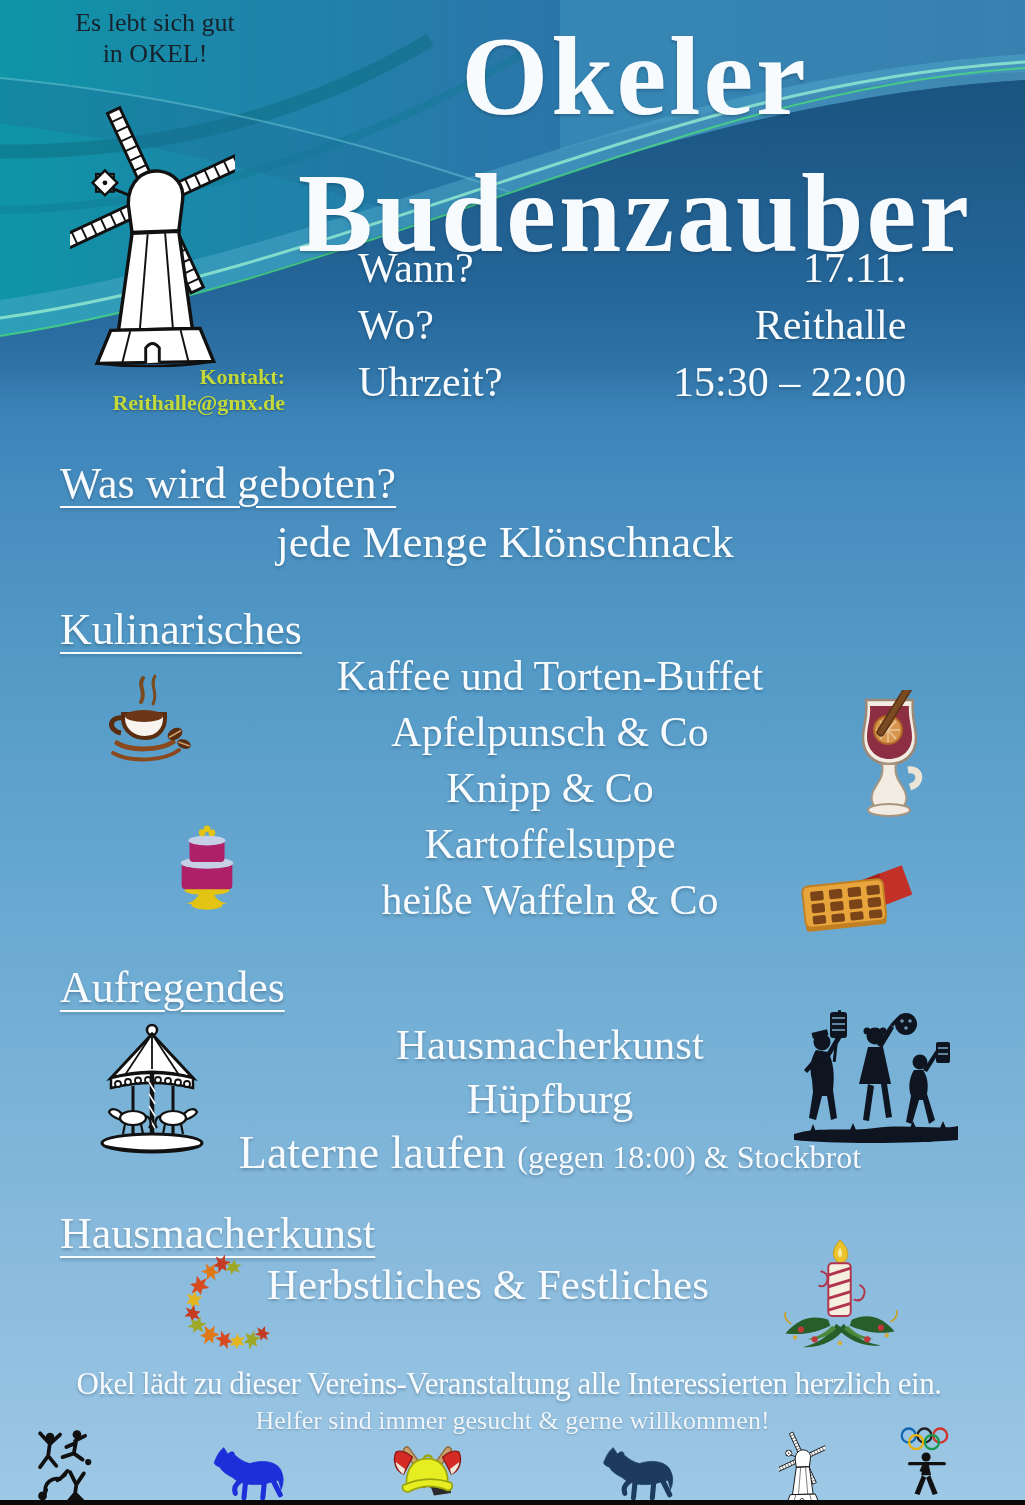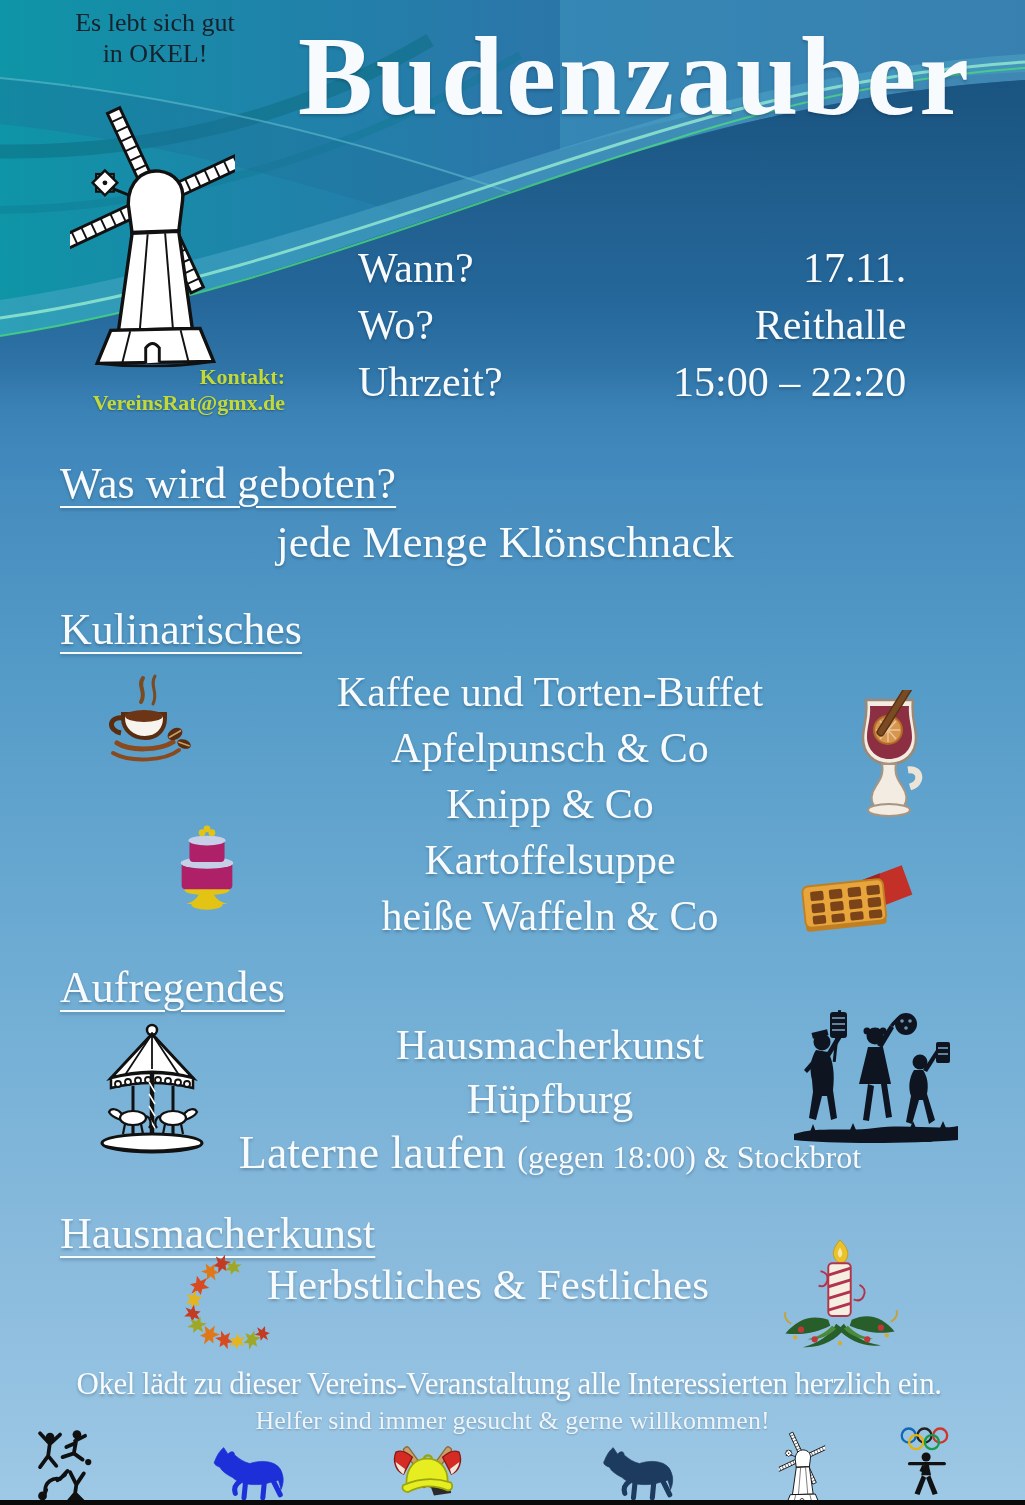--- a/index.html
+++ b/index.html
@@ -15,21 +15,21 @@
   .hdr-svg{position:absolute;left:0;top:0;}
   .badge{left:40px;top:8px;width:230px;text-align:center;color:#16222c;font-weight:normal;font-size:26px;line-height:1.18;}
   .contact{left:20px;top:364px;width:265px;text-align:right;color:#c3d93a;font-weight:bold;font-size:22px;line-height:1.2;text-shadow:0 1px 2px rgba(0,20,30,.35);}
   .title{left:250px;top:8px;width:770px;text-align:center;font-weight:bold;font-size:112px;line-height:1.22;letter-spacing:3px;}
   .details{left:358px;top:240px;font-size:42px;line-height:57px;}
   .details .row{display:flex;justify-content:space-between;}
   .details .lbl{width:315px;}
   .offer-heading{left:60px;top:458px;}
   .offer-tagline{left:115px;top:516px;width:780px;font-size:45px;}
   .kulin-heading{left:60px;top:604px;}
-  .kulin-list{left:160px;top:664px;width:780px;font-size:42px;line-height:56px;text-align:center;}
+  .kulin-list{left:160px;top:648px;width:780px;font-size:42px;line-height:56px;text-align:center;}
   .aufr-heading{left:60px;top:962px;}
   .aufr-list{left:160px;top:1018px;width:780px;font-size:43px;line-height:54px;}
   .lantern-line{left:120px;top:1126px;width:860px;font-size:46px;white-space:nowrap;}
   .lantern-line .small{font-size:32px;}
   .haus-heading{left:60px;top:1208px;}
   .haus-item{left:98px;top:1260px;width:780px;font-size:43px;}
   .footer-invite{left:0;top:1366px;width:1018px;text-align:center;font-size:31px;letter-spacing:-0.5px;white-space:nowrap;}
   .footer-helpers{left:0;top:1406px;width:1025px;text-align:center;font-size:26px;color:#eef4f9;text-shadow:0 1px 2px rgba(10,30,50,.25);}
   .bottom-bar{left:0;bottom:0;width:1025px;height:5px;background:#0a0a0a;}
   svg{display:block;}
@@ -124,39 +124,40 @@
     <div>Es lebt sich gut</div>
     <div>in OKEL!</div>
   </div>
 
   <svg class="abs" style="left:70px;top:85px" width="165" height="283" viewBox="0 0 170 290">
     <use href="#wmill"></use>
   </svg>
 
   <div class="abs contact">
     <div>Kontakt:</div>
-    <div>VereinsRat@gmx.de</div>
+    <div>Reithalle@gmx.de</div>
   </div>
 
   <div class="abs title white-text">
+    <div>Okeler</div>
     <div>Budenzauber</div>
   </div>
 
   <div class="abs details white-text">
     <div class="row">
       <span class="lbl">Wann?</span>
       <span>17.11.</span>
     </div>
     <div class="row">
       <span class="lbl">Wo?</span>
       <span>Reithalle</span>
     </div>
     <div class="row">
       <span class="lbl">Uhrzeit?</span>
-      <span>15:00 – 22:20</span>
+      <span>15:30 – 22:00</span>
     </div>
   </div>
 
   <div class="abs offer-heading heading white-text">Was wird geboten?</div>
   <div class="abs offer-tagline centered-block white-text">jede Menge Klönschnack</div>
 
   <div class="abs kulin-heading heading white-text">Kulinarisches</div>
   <div class="abs kulin-list centered-block white-text">
     <div>Kaffee und Torten-Buffet</div>
     <div>Apfelpunsch &amp; Co</div>

